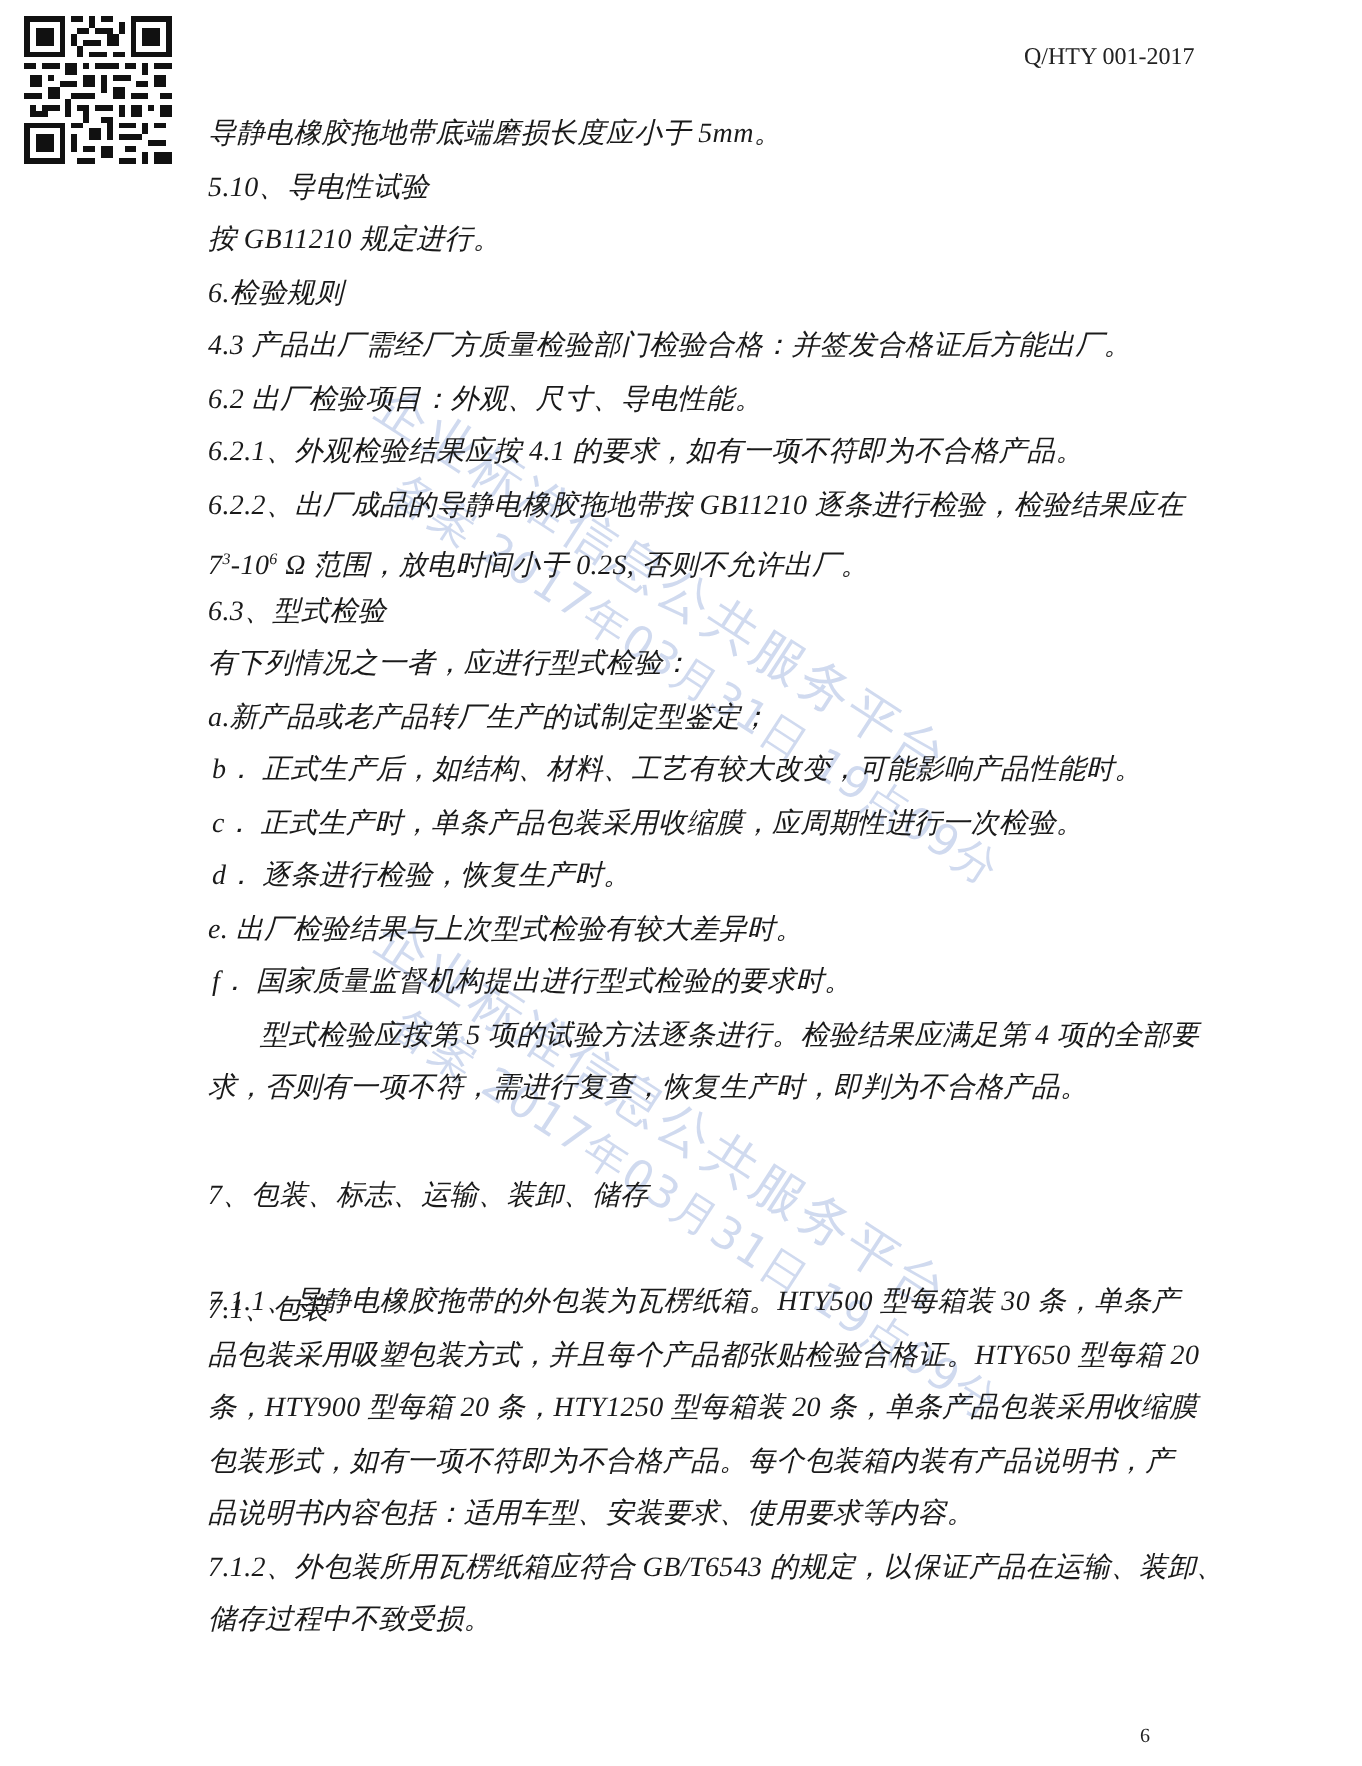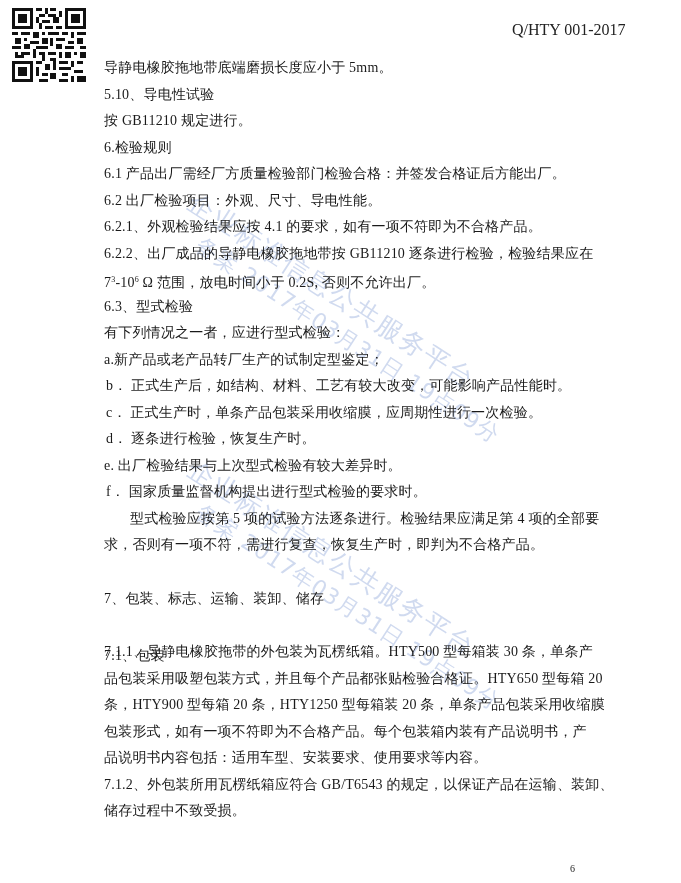--- a/index.html
+++ b/index.html
@@ -1,22 +1,22 @@
 <!DOCTYPE html>
 <html><head>
 <meta charset="utf-8">
 <style>
   html, body { margin: 0; padding: 0; background: #ffffff; }
   body { width: 681px; height: 883px; position: relative; overflow: hidden;
          font-family: "Liberation Serif", "DejaVu Serif", serif; color: #1a1a1a; }
   .qr { position: absolute; left: 12px; top: 8px; width: 74px; height: 74px; }
-  .header-code { position: absolute; left: 512px; top: 21px; font-size: 16px;
+  .header-code { position: absolute; left: 512px; top: 21px; font-size: 12px;
                  font-family: "Liberation Serif", serif; color: #222; }
   .page-num { position: absolute; left: 570px; top: 863px; font-size: 10px; color: #222; }
-  .line { position: absolute; left: 104px; font-size: 14px; line-height: 18px; white-space: nowrap; letter-spacing: 0.2px; }
+  .line { position: absolute; left: 104px; font-size: 14px; line-height: 18px; white-space: nowrap; letter-spacing: 0.2px; font-style: italic; }
   .line sup { font-size: 8px; vertical-align: 5px; }
   .wm { position: absolute; color: rgba(120,150,210,0.35); font-family: "DejaVu Sans", sans-serif;
         transform-origin: 0 0; white-space: nowrap; pointer-events: none; }
   .wm .big { font-size: 26px; letter-spacing: 2px; display: block; }
   .wm .small { font-size: 22px; letter-spacing: 1px; display: block; margin-left: 30px; }
 </style>
 </head>
 <body>
 
 <svg class="qr" viewBox="0 0 25 25" shape-rendering="crispEdges">
@@ -42,21 +42,21 @@
 <div class="wm" style="left:200px; top:452px; transform: rotate(33deg);">
   <span class="big">企业标准信息公共服务平台</span>
   <span class="small">备案 2017年03月31日 19点09分</span>
 </div>
 
 <div>
   <div class="line" style="top:59px">导静电橡胶拖地带底端磨损长度应小于 5mm。</div>
   <div class="line" style="top:86px">5.10、导电性试验</div>
   <div class="line" style="top:112px">按 GB11210 规定进行。</div>
   <div class="line" style="top:139px">6.检验规则</div>
-  <div class="line" style="top:165px">6.1 产品出厂需经厂方质量检验部门检验合格：并签发合格证后方能出厂。</div>
+  <div class="line" style="top:165px">4.3 产品出厂需经厂方质量检验部门检验合格：并签发合格证后方能出厂。</div>
   <div class="line" style="top:192px">6.2 出厂检验项目：外观、尺寸、导电性能。</div>
   <div class="line" style="top:218px">6.2.1、外观检验结果应按 4.1 的要求，如有一项不符即为不合格产品。</div>
   <div class="line" style="top:245px">6.2.2、出厂成品的导静电橡胶拖地带按 GB11210 逐条进行检验，检验结果应在</div>
   <div class="line" style="top:271px"><span>7</span><sup>3</sup><span>-10</span><sup>6</sup><span> Ω 范围，放电时间小于 0.2S, 否则不允许出厂。</span></div>
   <div class="line" style="top:298px">6.3、型式检验</div>
   <div class="line" style="top:324px">有下列情况之一者，应进行型式检验：</div>
   <div class="line" style="top:351px">a.新产品或老产品转厂生产的试制定型鉴定；</div>
   <div class="line" style="top:377px; left:106px">b． 正式生产后，如结构、材料、工艺有较大改变，可能影响产品性能时。</div>
   <div class="line" style="top:404px; left:106px">c． 正式生产时，单条产品包装采用收缩膜，应周期性进行一次检验。</div>
   <div class="line" style="top:430px; left:106px">d． 逐条进行检验，恢复生产时。</div>

